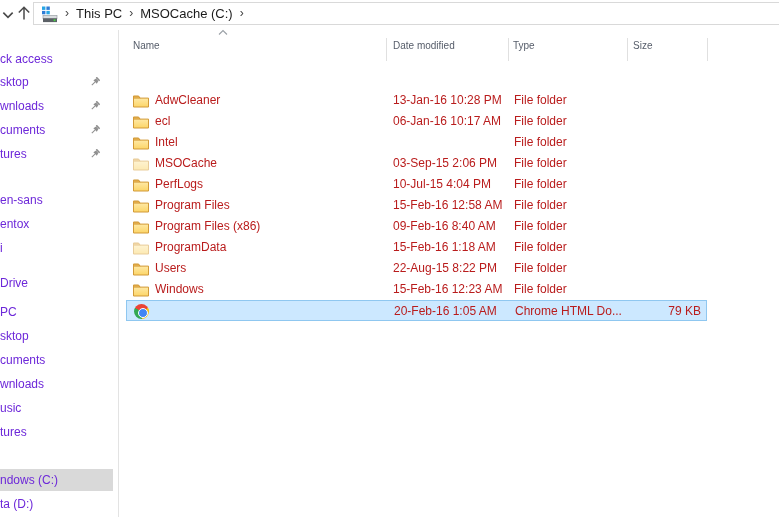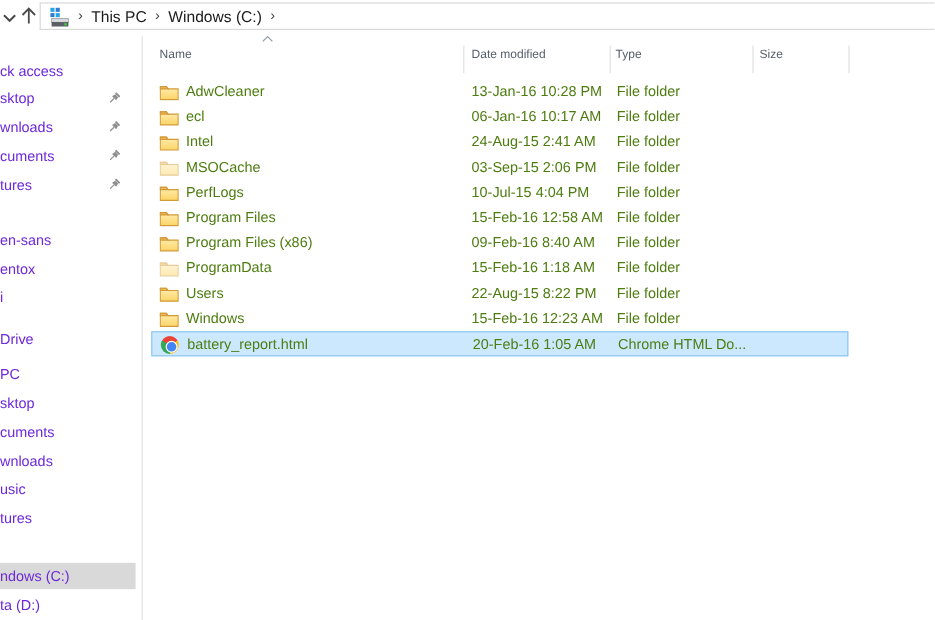--- a/index.html
+++ b/index.html
@@ -26,21 +26,21 @@
   .side-item.selected { background:#d9d9d9; height:22px; line-height:22px; }
   .side-item .pin { position:absolute; right:12px; top:4px; width:12px; height:12px; color:#8f8f8f; }
 
   
   .col-head { position:absolute; top:40px; font-size:10px; color:#565d6a; cursor:default; }
   .col-sep { position:absolute; top:38px; height:23px; width:1px; background:#e0e0e0; }
   #sort-icon { position:absolute; left:218px; top:29px; width:10px; height:7px; color:#9aa0a6; }
 
   
   .row { position:absolute; left:126px; width:581px; height:21px; font-size:12px;
-         color:#4d7c0f; cursor:default; }
+         color:#b91c1c; cursor:default;margin-top:24px; }
   .row.selected { background:#cce8ff; border:1px solid #8fc7f0; }
   .row span { position:absolute; line-height:21px; white-space:nowrap; }
   .c-icon { position:absolute; left:7px; top:4px; width:16px; height:14px; }
   .c-icon.faded { opacity:.5; }
   .c-name { left:29px; }
   .c-date { left:267px; }
   .c-type { left:388px; }
   .c-size { left:460px; width:114px; text-align:right; }
 
   
@@ -105,21 +105,21 @@
       </svg>
   </div>
 
   <div id="addressbar">
     <svg id="crumb-drive-icon" viewBox="0 0 17 19">
         <use href="#i-drive"></use>
       </svg>
     <span class="crumb-sep">›</span>
     <span class="crumb">This PC</span>
     <span class="crumb-sep">›</span>
-    <span class="crumb">Windows (C:)</span>
+    <span class="crumb">MSOCache (C:)</span>
     <span class="crumb-sep">›</span>
   </div>
 
   <div id="sidebar">
     <div class="side-item" style="top:21px"><span>ck access</span></div>
     <div class="side-item" style="top:44px"><span>sktop</span>
       <svg class="pin" viewBox="0 0 12 12">
           <use href="#i-pin"></use>
         </svg></div>
     <div class="side-item" style="top:68px"><span>wnloads</span>
@@ -177,21 +177,20 @@
     <span class="c-name">ecl</span>
       <span class="c-date">06-Jan-16 10:17 AM</span>
       <span class="c-type">File folder</span>
       <span class="c-size"></span>
   </div>
   <div class="row" style="top:108px">
     <svg class="c-icon" viewBox="0 0 16 14">
         <use href="#i-folder"></use>
       </svg>
     <span class="c-name">Intel</span>
-      <span class="c-date">24-Aug-15 2:41 AM</span>
       <span class="c-type">File folder</span>
       <span class="c-size"></span>
   </div>
   <div class="row" style="top:129px">
     <svg class="c-icon faded" viewBox="0 0 16 14">
         <use href="#i-folder"></use>
       </svg>
     <span class="c-name">MSOCache</span>
       <span class="c-date">03-Sep-15 2:06 PM</span>
       <span class="c-type">File folder</span>
@@ -246,18 +245,18 @@
     <svg class="c-icon" viewBox="0 0 16 14">
         <use href="#i-folder"></use>
       </svg>
     <span class="c-name">Windows</span>
       <span class="c-date">15-Feb-16 12:23 AM</span>
       <span class="c-type">File folder</span>
       <span class="c-size"></span>
   </div>
   <div class="row selected" style="top:276px">
     <i class="chrome-glyph"></i>
-    <span class="c-name">battery_report.html</span>
       <span class="c-date">20-Feb-16 1:05 AM</span>
       <span class="c-type">Chrome HTML Do...</span>
+      <span class="c-size">79 KB</span>
   </div>
 
 </div>
 
 </body></html>

